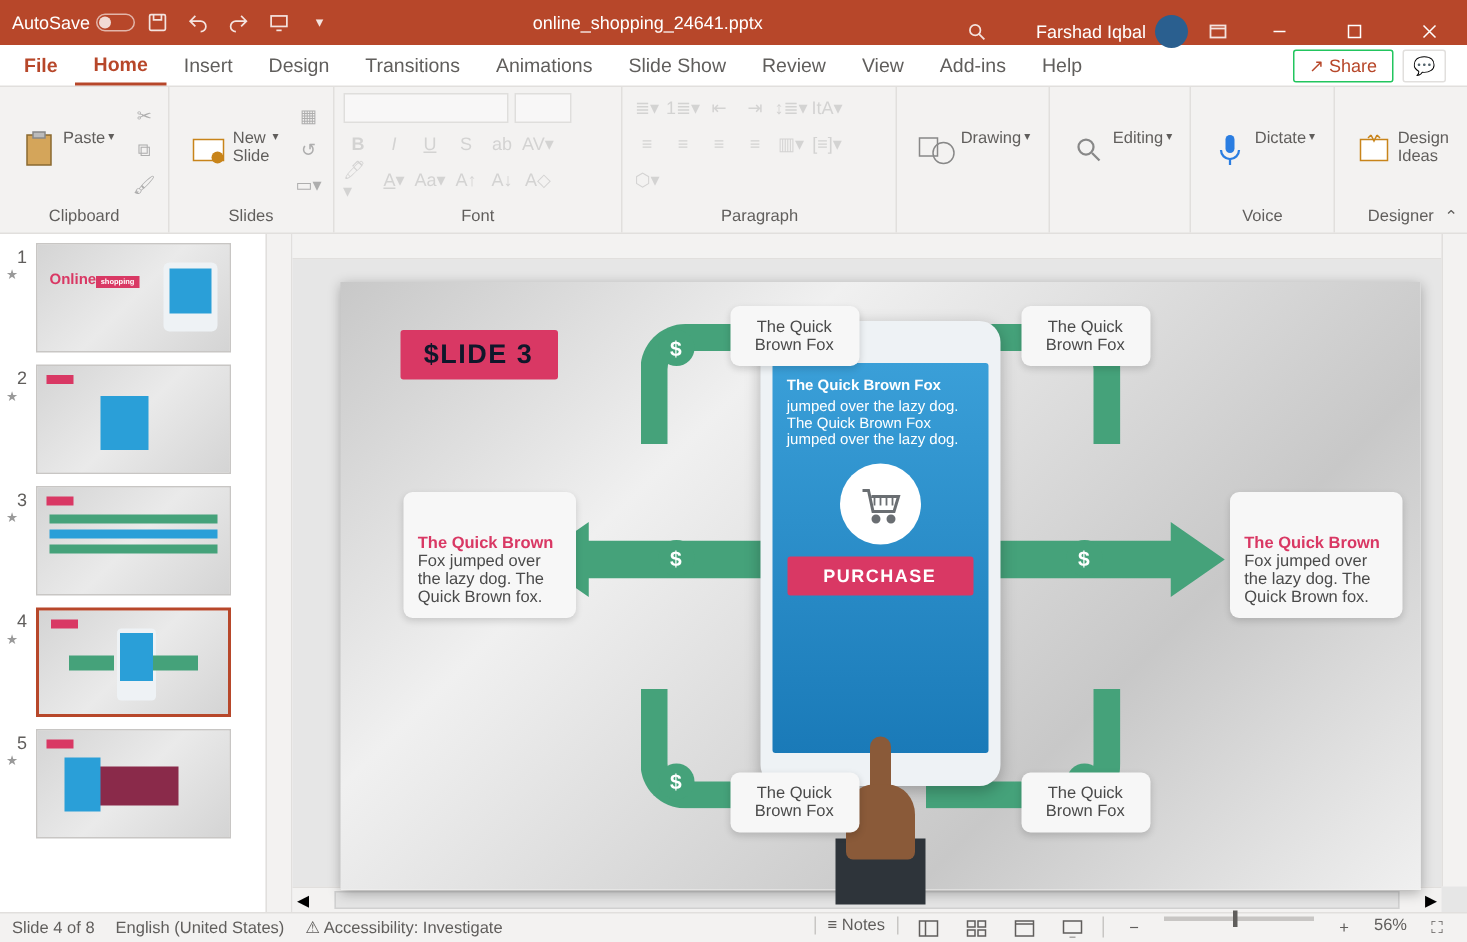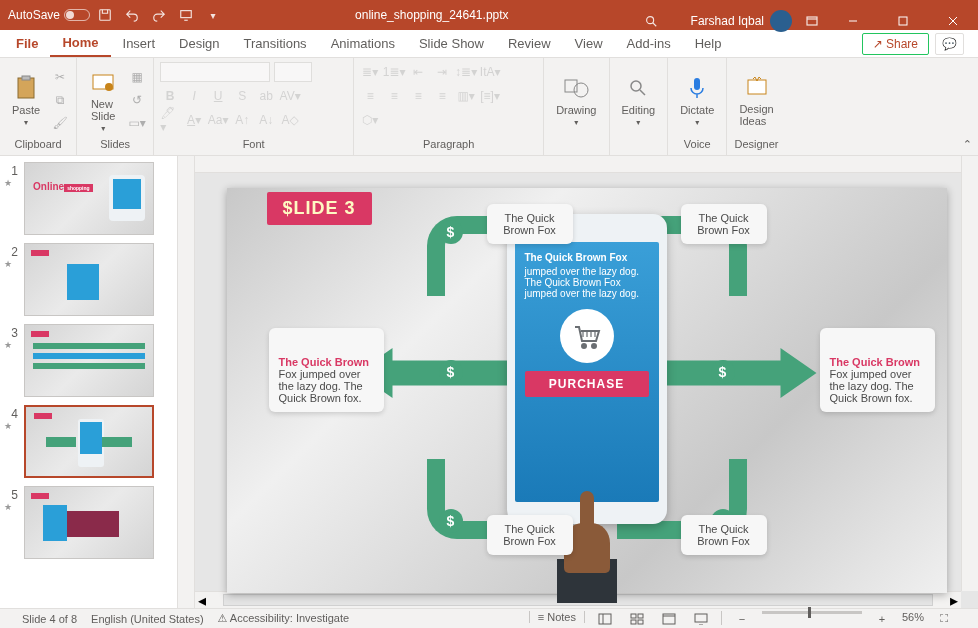--- a/index.html
+++ b/index.html
@@ -25,21 +25,21 @@
 .tab.file { color: #B7472A; font-weight: 600; }
 .tabs-right { margin-left: auto; display: flex; gap: 6px; padding-right: 10px; }
 .share-btn { border: 1px solid #22c55e; padding: 3px 10px; color: #B7472A; font-size: 12px; border-radius: 2px; cursor: pointer; }
 .comment-btn { border: 1px solid #e1dfdd; padding: 3px 6px; color: #B7472A; font-size: 12px; border-radius: 2px; cursor: pointer; }
 
 
 .ribbon { height: 98px; background: #f3f2f1; border-bottom: 1px solid #e1dfdd; display: flex; position: relative; }
 .rgroup { border-right: 1px solid #e1dfdd; display: flex; flex-direction: column; justify-content: space-between; padding: 4px 6px 1px; }
 .rgroup-body { display: flex; gap: 4px; flex: 1; align-items: center; }
 .rgroup-label { font-size: 11px; color: #605e5c; text-align: center; height: 16px; }
-.rbtn { display: flex; flex-direction: column; align-items: center; justify-content: center; gap: 2px; padding: 2px 6px; cursor: pointer; color: #605e5c; font-size: 11px; }
+.rbtn { display: flex; flex-direction: row; align-items: flex-start; justify-content: center; gap: 2px; padding: 2px 6px; cursor: pointer; color: #605e5c; font-size: 11px; }
 .rbtn-icon { width: 20px; height: 20px; display: flex; align-items: center; justify-content: center; }
 .rbtn-big .rbtn-icon { width: 28px; height: 28px; }
 .rstack { display: flex; flex-direction: column; gap: 3px; }
 .rrow { display: flex; gap: 4px; align-items: center; }
 .rsmall { width: 20px; height: 20px; display: flex; align-items: center; justify-content: center; cursor: pointer; color: #aeaeae; font-size: 12px; }
 .collapse-ribbon { position: absolute; right: 6px; bottom: 4px; font-size: 11px; color: #605e5c; cursor: pointer; }
 
 
 .main { height: 452px; display: flex; position: relative; }
 
@@ -57,21 +57,21 @@
 
 .canvas-area { flex: 1; background: #e6e6e6; position: relative; display: flex; align-items: center; justify-content: center; }
 .ruler-h { position: absolute; top: 0; left: 0; right: 17px; height: 17px; background: #f3f2f1; border-bottom: 1px solid #e1dfdd; }
 .ruler-v { position: absolute; right: 0; top: 0; bottom: 17px; width: 17px; background: #f3f2f1; border-left: 1px solid #e1dfdd; }
 .hscroll { position: absolute; bottom: 0; left: 0; right: 17px; height: 17px; background: #f3f2f1; border-top: 1px solid #e1dfdd; display: flex; align-items: center; }
 .hscroll-track { flex: 1; height: 12px; margin: 0 14px; background: #e4e4e4; border: 1px solid #d0d0d0; }
 
 .slide-canvas { width: 720px; height: 405px; background: linear-gradient(135deg,#c8c8c8 0%,#f0f0f0 30%,#c8c8c8 70%,#f0f0f0 100%); box-shadow: 0 2px 8px rgba(0,0,0,0.3); position: relative; margin-top: 17px; }
 
 
-.slide-title-badge { position: absolute; top: 4px; left: 40px; background: #d93864; color: #fef9c3; padding: 6px 16px; font-weight: 700; font-size: 18px; border-radius: 2px; letter-spacing: 1px; }
+.slide-title-badge { position: absolute; top: 32px; left: 40px; background: #d93864; color: #0f172a; padding: 6px 16px; font-weight: 700; font-size: 18px; border-radius: 2px; letter-spacing: 1px; }
 .phone { position: absolute; left: 50%; top: 26px; transform: translateX(-50%); width: 160px; height: 310px; background: #eef2f5; border-radius: 14px; box-shadow: 0 3px 10px rgba(0,0,0,0.25); }
 .phone-screen { position: absolute; top: 28px; left: 8px; right: 8px; bottom: 22px; background: linear-gradient(180deg,#3a9fd8,#1a7ab8); border-radius: 2px; padding: 10px 10px; color: #fff; font-size: 10px; }
 .phone-screen-title { font-weight: 700; margin-bottom: 3px; }
 .cart-circle { width: 54px; height: 54px; background: #fff; border-radius: 50%; margin: 10px auto 8px; display: flex; align-items: center; justify-content: center; }
 .purchase-btn { background: #d93864; color: #fff; text-align: center; padding: 6px; font-size: 12px; font-weight: 700; border-radius: 2px; letter-spacing: 1px; }
 .hand { position: absolute; left: 50%; bottom: -10px; transform: translateX(-50%); width: 70px; height: 110px; }
 .hand-cuff { width: 60px; height: 44px; background: #2e343a; margin: 0 auto; margin-top: 66px; }
 .hand-palm { position: absolute; top: 30px; left: 12px; width: 46px; height: 50px; background: #8a5a39; border-radius: 40% 40% 10% 10%; }
 .hand-finger { position: absolute; top: -2px; left: 28px; width: 14px; height: 44px; background: #8a5a39; border-radius: 7px 7px 0 0; }
 
@@ -83,21 +83,21 @@
 .ca-tr { top: 28px; right: 200px; border-left: 0; border-bottom: 0; border-radius: 0 30px 0 0; }
 .ca-bl { bottom: 54px; left: 200px; border-right: 0; border-top: 0; border-radius: 0 0 0 30px; }
 .ca-br { bottom: 54px; right: 200px; border-left: 0; border-top: 0; border-radius: 0 0 30px 0; }
 .dollar { position: absolute; color: #fff; background: #45a27a; width: 24px; height: 24px; border-radius: 50%; font-weight: 700; display: flex; align-items: center; justify-content: center; font-size: 14px; }
 
 .callout { position: absolute; background: #f7f7f7; border-radius: 6px; padding: 8px 10px; font-size: 11px; color: #4a4a4a; box-shadow: 0 2px 5px rgba(0,0,0,0.15); text-align: center; }
 .callout-big { text-align: left; width: 115px; }
 .callout-big b { color: #d93864; display: block; margin-top: 20px; }
 
 
-.statusbar { height: 20px; background: #f3f2f1; border-top: 1px solid #e1dfdd; display: flex; align-items: center; font-size: 11px; color: #605e5c; padding: 0 22px; gap: 14px; }
+.statusbar { height: 20px; background: #f3f2f1; border-top: 1px solid #e1dfdd; display: flex; align-items: center; font-size: 11px; color: #605e5c; padding: 0 8px; gap: 14px; }
 .statusbar-right { margin-left: auto; display: flex; align-items: flex-start; gap: 8px; }
 .sb-btn { width: 24px; height: 16px; display: flex; align-items: center; justify-content: center; cursor: pointer; }
 .zoom-slider { width: 100px; height: 3px; background: #c8c6c4; position: relative; }
 .zoom-slider-thumb { position: absolute; left: 46px; top: -4px; width: 3px; height: 11px; background: #605e5c; }
 </style>
 </head>
 <body>
 
 <div class="titlebar">
   <div class="titlebar-left">

